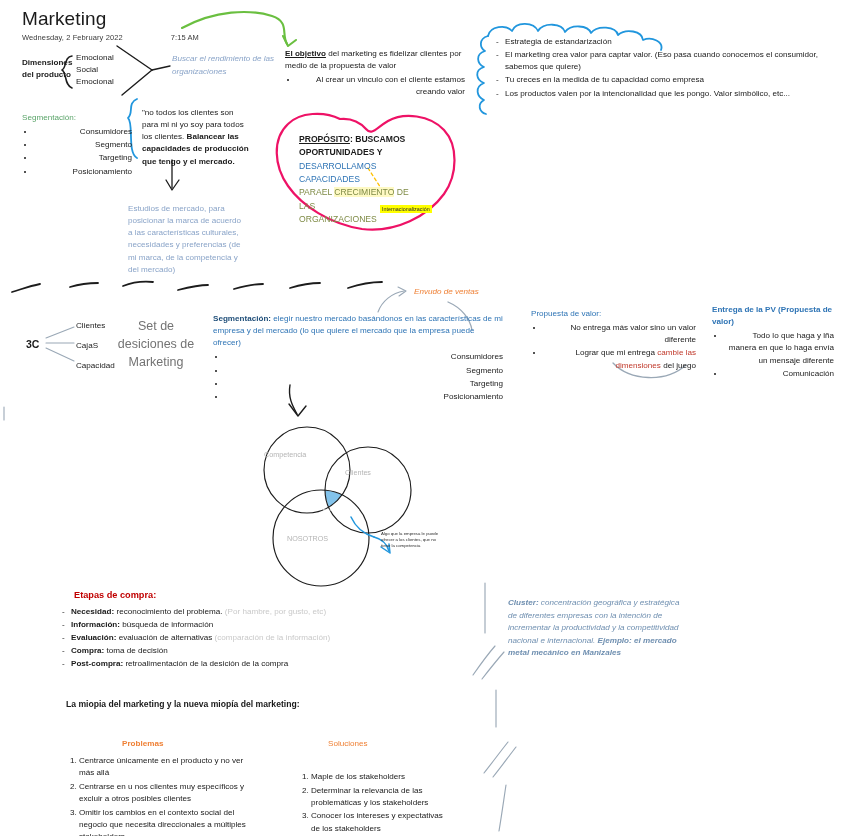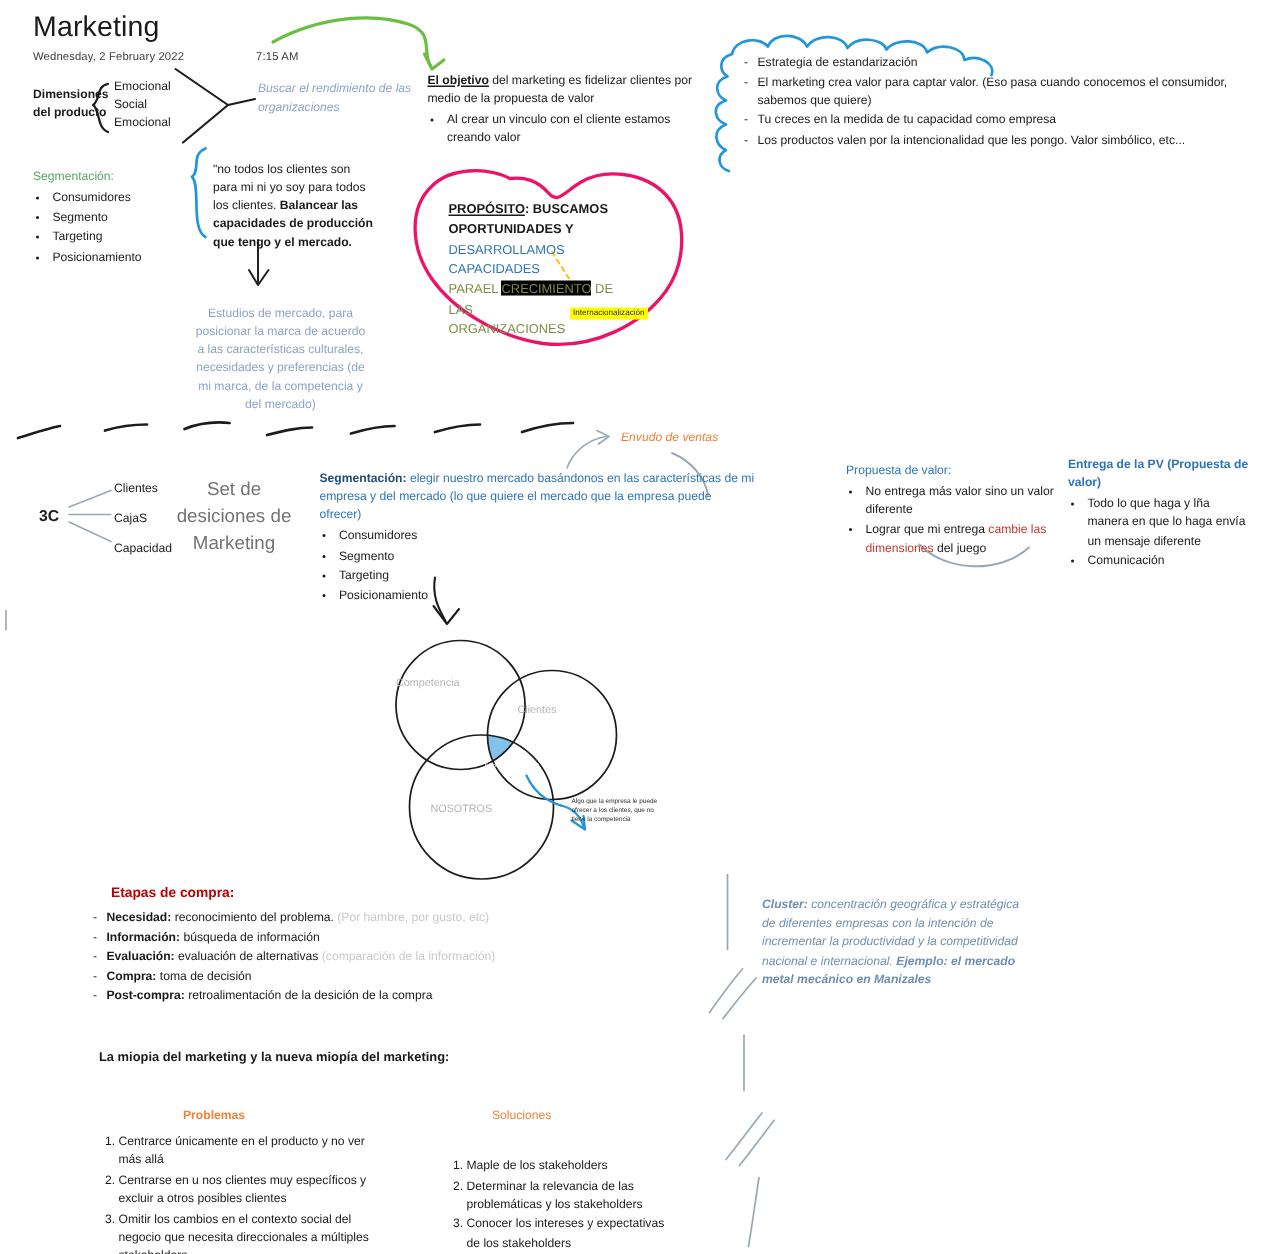--- a/index.html
+++ b/index.html
@@ -27,25 +27,25 @@
   .c-green2{color:#737373;text-align:center;}
   .c-blue{color:#2e74b5;}
   .c-bluelt{color:#8aa4c8;}
   .c-steel{color:#6f8fb0;}
   .c-orange{color:#ef8136;}
   .c-red{color:#c0392b;}
   .c-darkred{color:#c00000;}
   .c-olive{color:#7f8b46;}
   .c-gray{color:#b4b4b4;}
   .c-vgray{color:#c9c9c9;}
-  .hl{background:#000000;color:#7f8b46;}
+  .hl{background:#fef9c3;color:#7f8b46;}
   .hl2{background:#ffff00;color:#2b2b2b;}
 
   ul.d{margin:2px 0 0 0;padding-left:13px;list-style:disc;}
-  ul.d li{margin:0 0 1px 0;}
+  ul.d li{margin:0 0 1px 0;text-align:right;}
   ol.n{margin:2px 0 0 0;padding-left:15px;}
   ol.n li{margin:0 0 1.5px 0;}
   ul.dash{margin:2px 0 0 0;padding-left:13px;list-style:none;}
   ul.dash li{margin:0 0 1px 0;position:relative;}
   ul.dash li:before{content:"-";position:absolute;left:-9px;}
 
   svg{overflow:visible;}
   .ink{fill:none;stroke:#1c1c1c;stroke-linecap:round;stroke-linejoin:round;}
   .inkblue{fill:none;stroke:#2196dd;stroke-linecap:round;stroke-linejoin:round;}
   .inkgreen{fill:none;stroke:#6abf40;stroke-linecap:round;stroke-linejoin:round;}
@@ -114,21 +114,21 @@
     <li>Segmento</li>
     <li>Targeting</li>
     <li>Posicionamiento</li>
   </ul>
 </div>
 
 <div class="abs t8" style="left:142px;top:107px;width:108px;line-height:1.5;">
   <span>"no todos los clientes son para mi ni yo soy para todos los clientes. </span><span class="b">Balancear las capacidades de producción que tengo y el mercado.</span>
 </div>
 
-<div class="abs t8 c-bluelt" style="left:128px;top:203px;width:118px;line-height:1.5;text-align:center;">Estudios de mercado, para posicionar la marca de acuerdo a las características culturales, necesidades y preferencias (de mi marca, de la competencia y del mercado)</div>
+<div class="abs t8 c-bluelt" style="left:128px;top:203px;width:118px;line-height:1.5;">Estudios de mercado, para posicionar la marca de acuerdo a las características culturales, necesidades y preferencias (de mi marca, de la competencia y del mercado)</div>
 
 <div class="abs t8" style="left:285px;top:48px;width:180px;">
   <div>
     <span class="b u">El objetivo</span><span> del marketing es fidelizar clientes por medio de la propuesta de valor</span>
   </div>
   <ul class="d">
     <li>Al crear un vinculo con el cliente estamos creando valor</li>
   </ul>
 </div>
 
@@ -198,21 +198,21 @@
   <ul class="d" style="color:#1a1a1a;">
     <li>Consumidores</li>
     <li>Segmento</li>
     <li>Targeting</li>
     <li>Posicionamiento</li>
   </ul>
 </div>
 
 <div class="abs t8 i c-orange" style="left:414px;top:286px;">Envudo de ventas</div>
 
-<div class="abs t8" style="left:531px;top:308px;width:165px;margin-left:33px;">
+<div class="abs t8" style="left:531px;top:308px;width:165px;">
   <div class="c-blue">Propuesta de valor:</div>
   <ul class="d">
     <li>No entrega más valor sino un valor diferente</li>
     <li><span>Lograr que mi entrega </span><span class="c-red">cambie las dimensiones</span><span> del juego</span></li>
   </ul>
 </div>
 
 <div class="abs t8" style="left:712px;top:304px;width:122px;">
   <div class="c-blue b">Entrega de la PV (Propuesta de valor)</div>
   <ul class="d">

